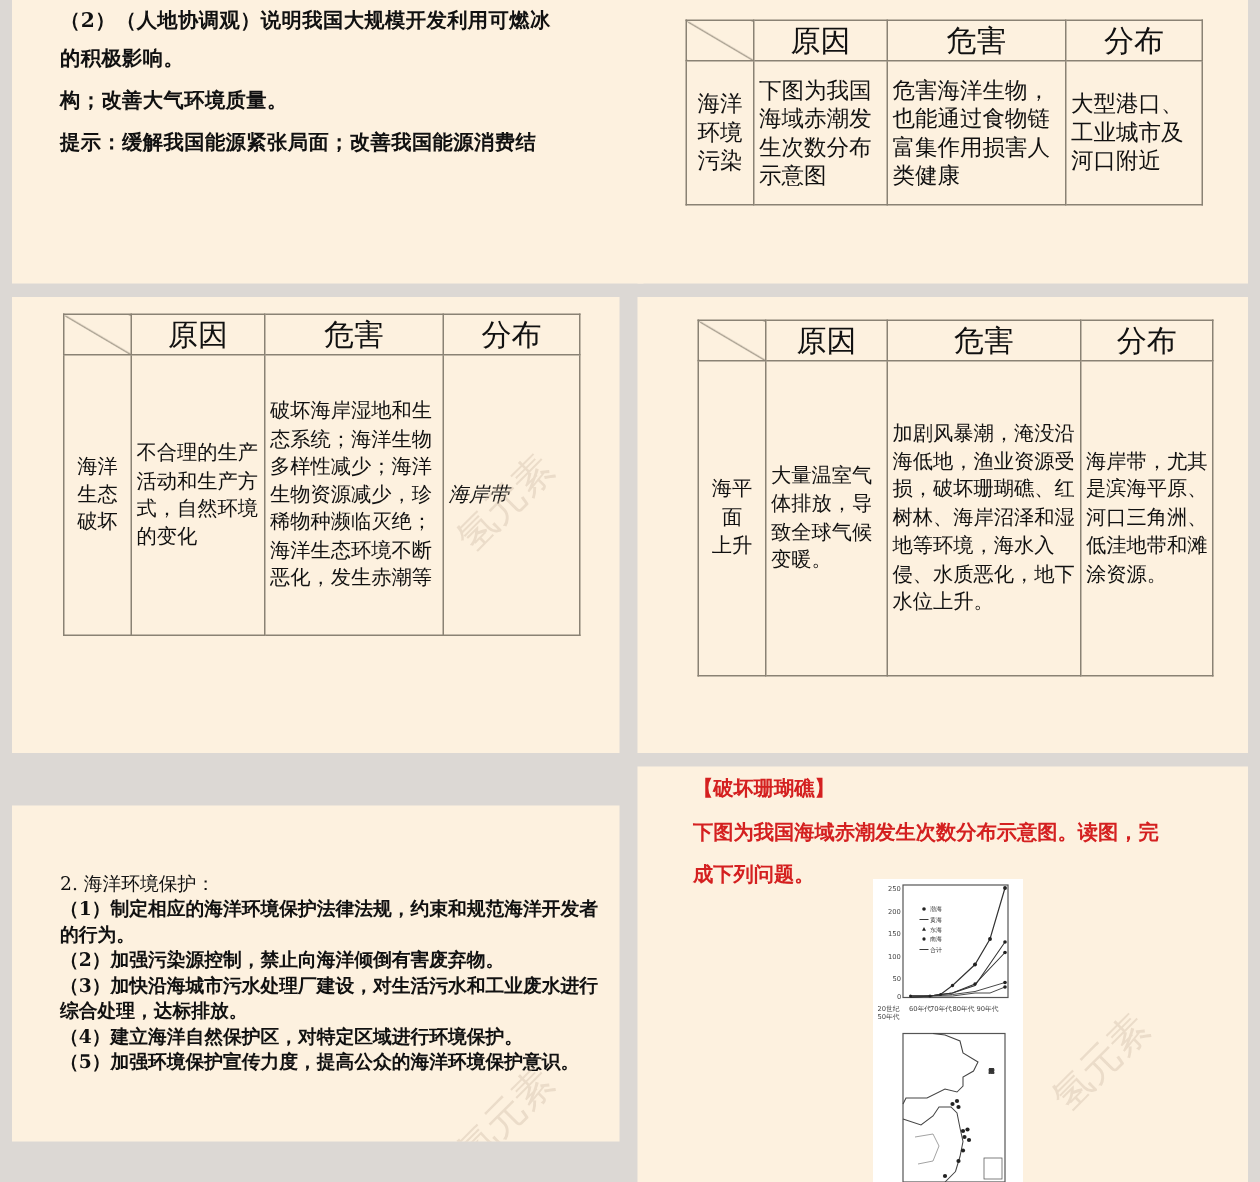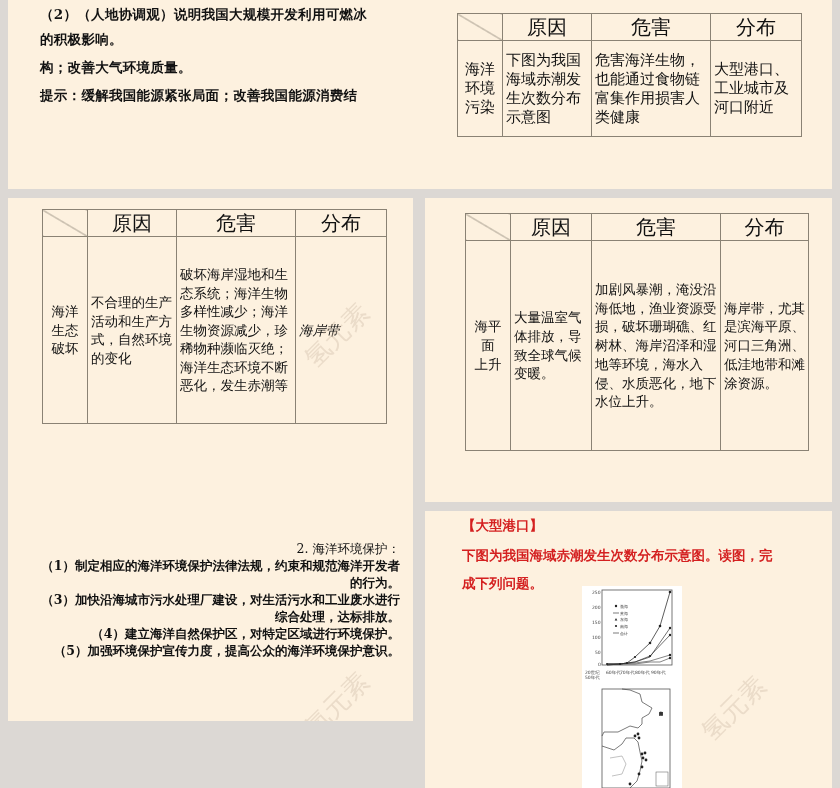--- a/index.html
+++ b/index.html
@@ -2,21 +2,21 @@
 <html><head>
 <meta charset="utf-8">
 <style>
   html,body{margin:0;padding:0;}
   body{width:840px;height:788px;background:#dcd8d4;position:relative;overflow:hidden;font-family:"DejaVu Serif","Liberation Serif",serif;color:#111;}
   .panel{position:absolute;background:#fdf1df;overflow:hidden;}
   #p1{left:8px;top:0;width:405px;height:189px;padding-left:16px;}
   #p2{left:425px;top:0;width:407px;height:189px;}
   #p3{left:8px;top:198px;width:405px;height:304px;}
   #p4{left:425px;top:198px;width:407px;height:304px;}
-  #p5{left:8px;top:497px;width:405px;height:224px;text-align:right;}
+  #p5{left:8px;top:537px;width:405px;height:224px;}
   #p6{left:425px;top:511px;width:407px;height:277px;}
   .txt{position:absolute;font-size:13.5px;line-height:25px;font-weight:bold;letter-spacing:0.3px;}
   table.gt{position:absolute;border-collapse:collapse;font-size:15px;line-height:19px;font-family:"DejaVu Sans","Liberation Sans",sans-serif;}
   table.gt td{border:1.3px solid #8a8274;padding:0 3px;vertical-align:middle;}
   table.gt td.h{text-align:center;font-size:20px;height:26px;}
   td.diag{position:relative;padding:0;background:
     linear-gradient(to bottom left, transparent calc(50% - 0.7px), #8a8274 50%, transparent calc(50% + 0.7px));}
   td.rowh{text-align:center;}
   .list{position:absolute;font-size:12.5px;line-height:17px;font-weight:bold;}
   .red{color:#d42020;font-weight:bold;position:absolute;font-size:13.5px;}
@@ -102,29 +102,30 @@
       <td>海岸带，尤其是滨海平原、河口三角洲、低洼地带和滩涂资源。</td>
     </tr>
   </tbody>
     </table>
 </div>
 
 <div class="panel" id="p5">
   <div class="list" style="left:32px;top:43px;width:360px;">
     <div style="font-weight:normal;">2. 海洋环境保护：</div>
     <div>（1）制定相应的海洋环境保护法律法规，约束和规范海洋开发者的行为。</div>
+    <div>（2）加强污染源控制，禁止向海洋倾倒有害废弃物。</div>
     <div>（3）加快沿海城市污水处理厂建设，对生活污水和工业废水进行综合处理，达标排放。</div>
     <div>（4）建立海洋自然保护区，对特定区域进行环境保护。</div>
     <div>（5）加强环境保护宣传力度，提高公众的海洋环境保护意识。</div>
   </div>
   <div class="watermark" style="left:290px;top:190px;">氢元素</div>
 </div>
 
 <div class="panel" id="p6">
-  <div class="red" style="left:37px;top:6px;">【大型港口】</div>
+  <div class="red" style="left:37px;top:6px;">【破坏珊瑚礁】</div>
   <div class="red" style="left:37px;top:30px;line-height:28px;width:360px;">
     <div>下图为我国海域赤潮发生次数分布示意图。读图，完</div>
     <div>成下列问题。</div>
   </div>
 
   <div class="figure" style="left:157px;top:75px;width:100px;height:202px;">
     <svg width="100" height="202" viewBox="0 0 100 202">
       <rect x="20" y="4" width="70" height="75" fill="none" stroke="#555" stroke-width="0.8"></rect>
       <g font-size="4.5" fill="#444" font-family="DejaVu Sans, sans-serif">
         <text x="10" y="8">250</text>

